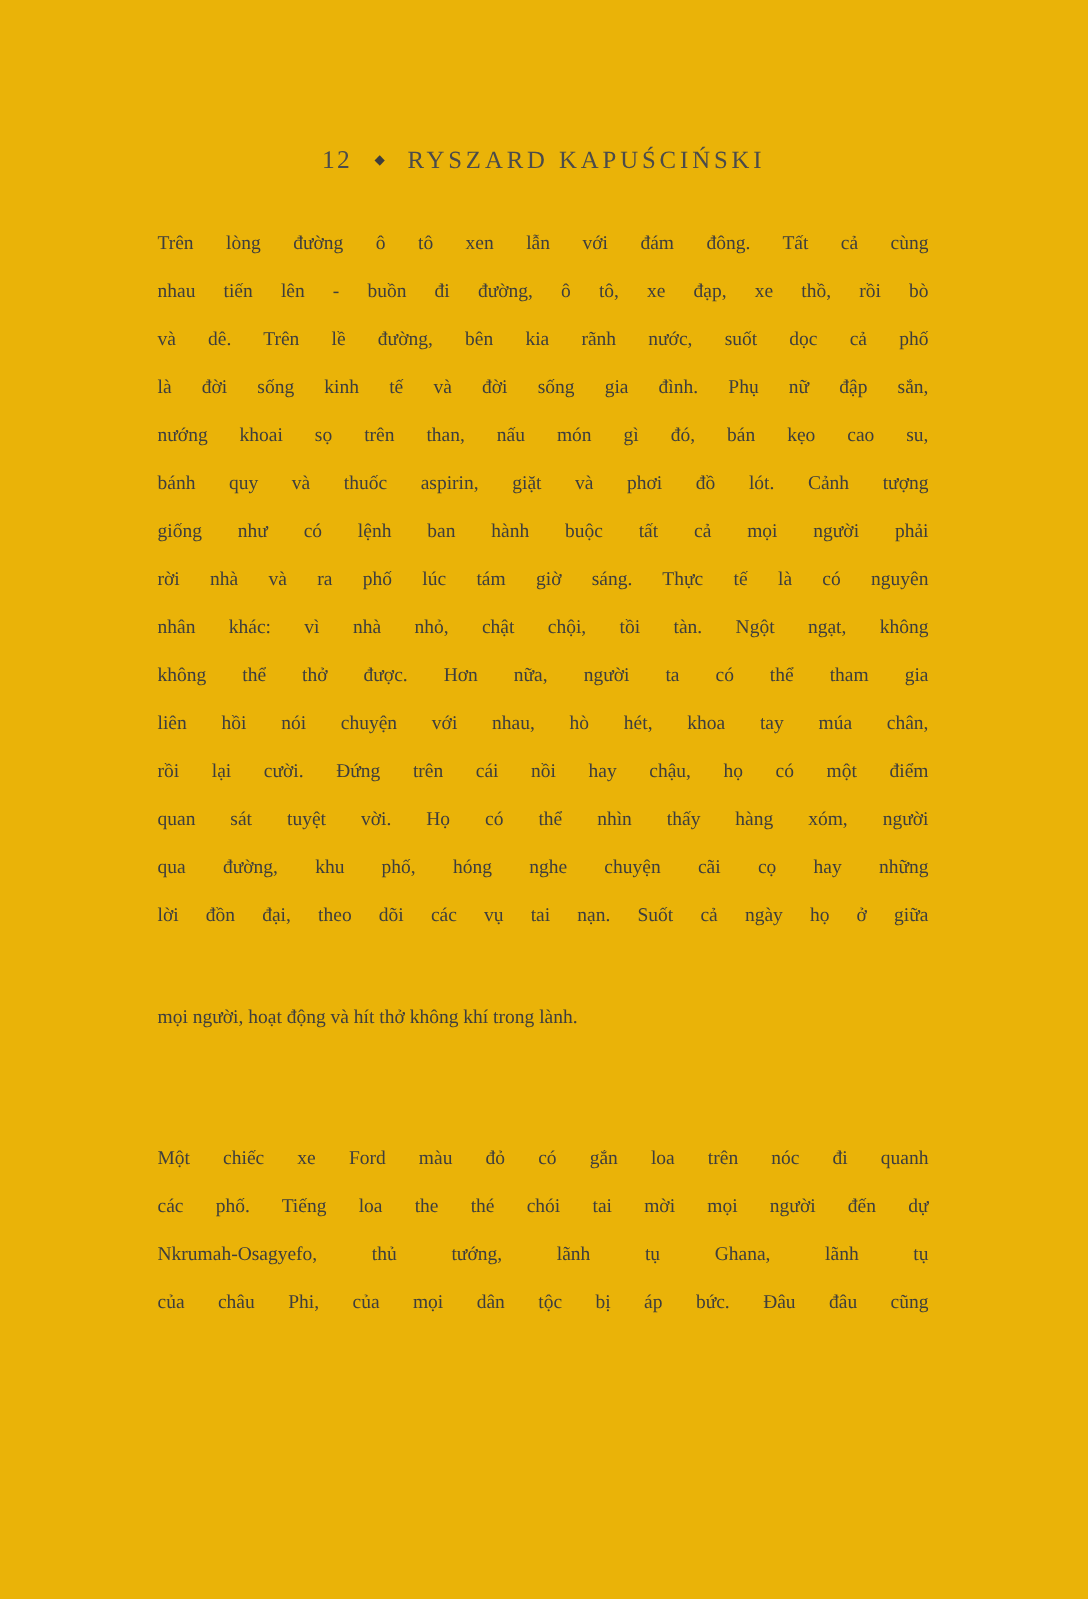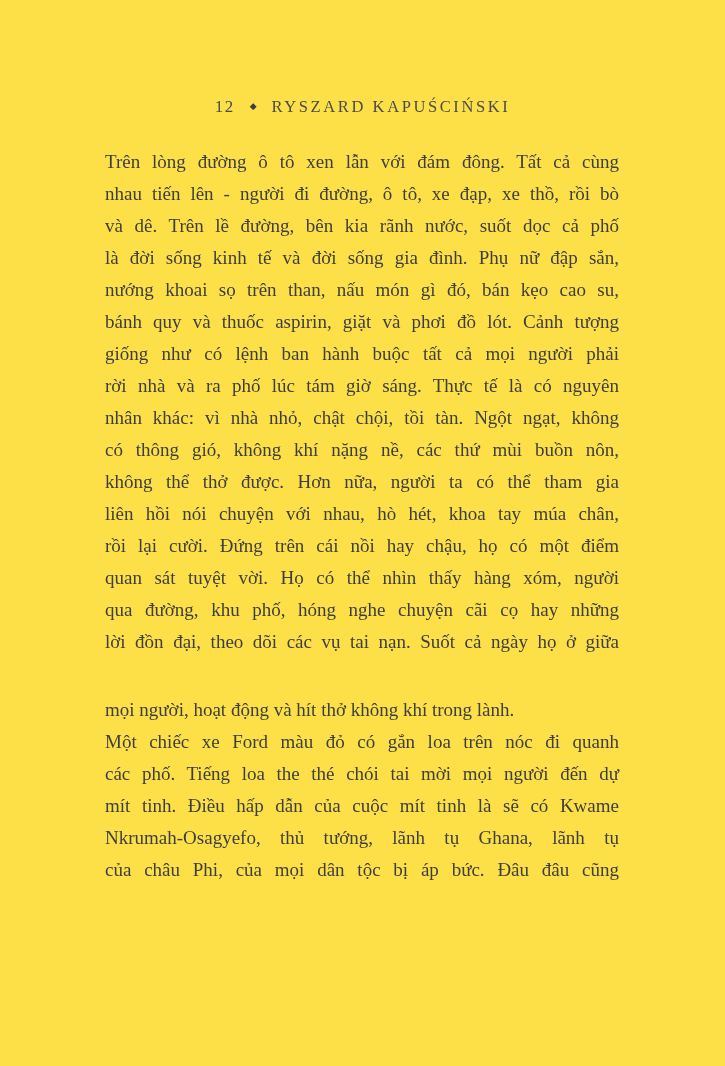--- a/index.html
+++ b/index.html
@@ -1,20 +1,20 @@
 <!DOCTYPE html>
 <html><head>
 <meta charset="utf-8">
 <style>
   html, body { margin: 0; padding: 0; background: #ffffff; }
   .page {
     position: relative;
     width: 725px;
     height: 1066px;
-    background: #fde047;
+    background: #eab308;
     font-family: "Liberation Serif", "DejaVu Serif", serif;
     color: #3e3e3e;
     overflow: hidden;
   }
   .running-header {
     position: absolute;
     top: 97px;
     left: 0;
     right: 0;
     display: flex;
@@ -37,23 +37,23 @@
     font-size: 16.5px;
     letter-spacing: 2.6px;
   }
   .body-text {
     position: absolute;
     top: 146px;
     left: 105px;
     width: 514px;
   }
   .paragraph { margin: 0; }
-  .paragraph.second { }
+  .paragraph.second { margin-top: 62px; }
   .line {
-    font-size: 19px;
+    font-size: 13px;
     line-height: 32px;
     text-align: justify;
     text-align-last: justify;
     white-space: normal;
     hyphens: none;
   }
   .line.flush { text-align-last: left; margin-top: 36px; }
 </style>
 </head>
 <body>
@@ -63,40 +63,38 @@
   <div class="running-header">
     <span class="page-num">12</span>
     <span class="diamond">◆</span>
     <span class="author">RYSZARD KAPUŚCIŃSKI</span>
   </div>
 
   <div class="body-text">
 
     <div class="paragraph first">
       <div class="line">Trên lòng đường ô tô xen lẫn với đám đông. Tất cả cùng</div>
-      <div class="line">nhau tiến lên - người đi đường, ô tô, xe đạp, xe thồ, rồi bò</div>
+      <div class="line">nhau tiến lên - buồn đi đường, ô tô, xe đạp, xe thồ, rồi bò</div>
       <div class="line">và dê. Trên lề đường, bên kia rãnh nước, suốt dọc cả phố</div>
       <div class="line">là đời sống kinh tế và đời sống gia đình. Phụ nữ đập sắn,</div>
       <div class="line">nướng khoai sọ trên than, nấu món gì đó, bán kẹo cao su,</div>
       <div class="line">bánh quy và thuốc aspirin, giặt và phơi đồ lót. Cảnh tượng</div>
       <div class="line">giống như có lệnh ban hành buộc tất cả mọi người phải</div>
       <div class="line">rời nhà và ra phố lúc tám giờ sáng. Thực tế là có nguyên</div>
       <div class="line">nhân khác: vì nhà nhỏ, chật chội, tồi tàn. Ngột ngạt, không</div>
-      <div class="line">có thông gió, không khí nặng nề, các thứ mùi buồn nôn,</div>
       <div class="line">không thể thở được. Hơn nữa, người ta có thể tham gia</div>
       <div class="line">liên hồi nói chuyện với nhau, hò hét, khoa tay múa chân,</div>
       <div class="line">rồi lại cười. Đứng trên cái nồi hay chậu, họ có một điểm</div>
       <div class="line">quan sát tuyệt vời. Họ có thể nhìn thấy hàng xóm, người</div>
       <div class="line">qua đường, khu phố, hóng nghe chuyện cãi cọ hay những</div>
       <div class="line">lời đồn đại, theo dõi các vụ tai nạn. Suốt cả ngày họ ở giữa</div>
       <div class="line flush">mọi người, hoạt động và hít thở không khí trong lành.</div>
     </div>
 
     <div class="paragraph second">
       <div class="line">Một chiếc xe Ford màu đỏ có gắn loa trên nóc đi quanh</div>
       <div class="line">các phố. Tiếng loa the thé chói tai mời mọi người đến dự</div>
-      <div class="line">mít tinh. Điều hấp dẫn của cuộc mít tinh là sẽ có Kwame</div>
       <div class="line">Nkrumah-Osagyefo, thủ tướng, lãnh tụ Ghana, lãnh tụ</div>
       <div class="line">của châu Phi, của mọi dân tộc bị áp bức. Đâu đâu cũng</div>
     </div>
 
   </div>
 </div>
 
 </body></html>

